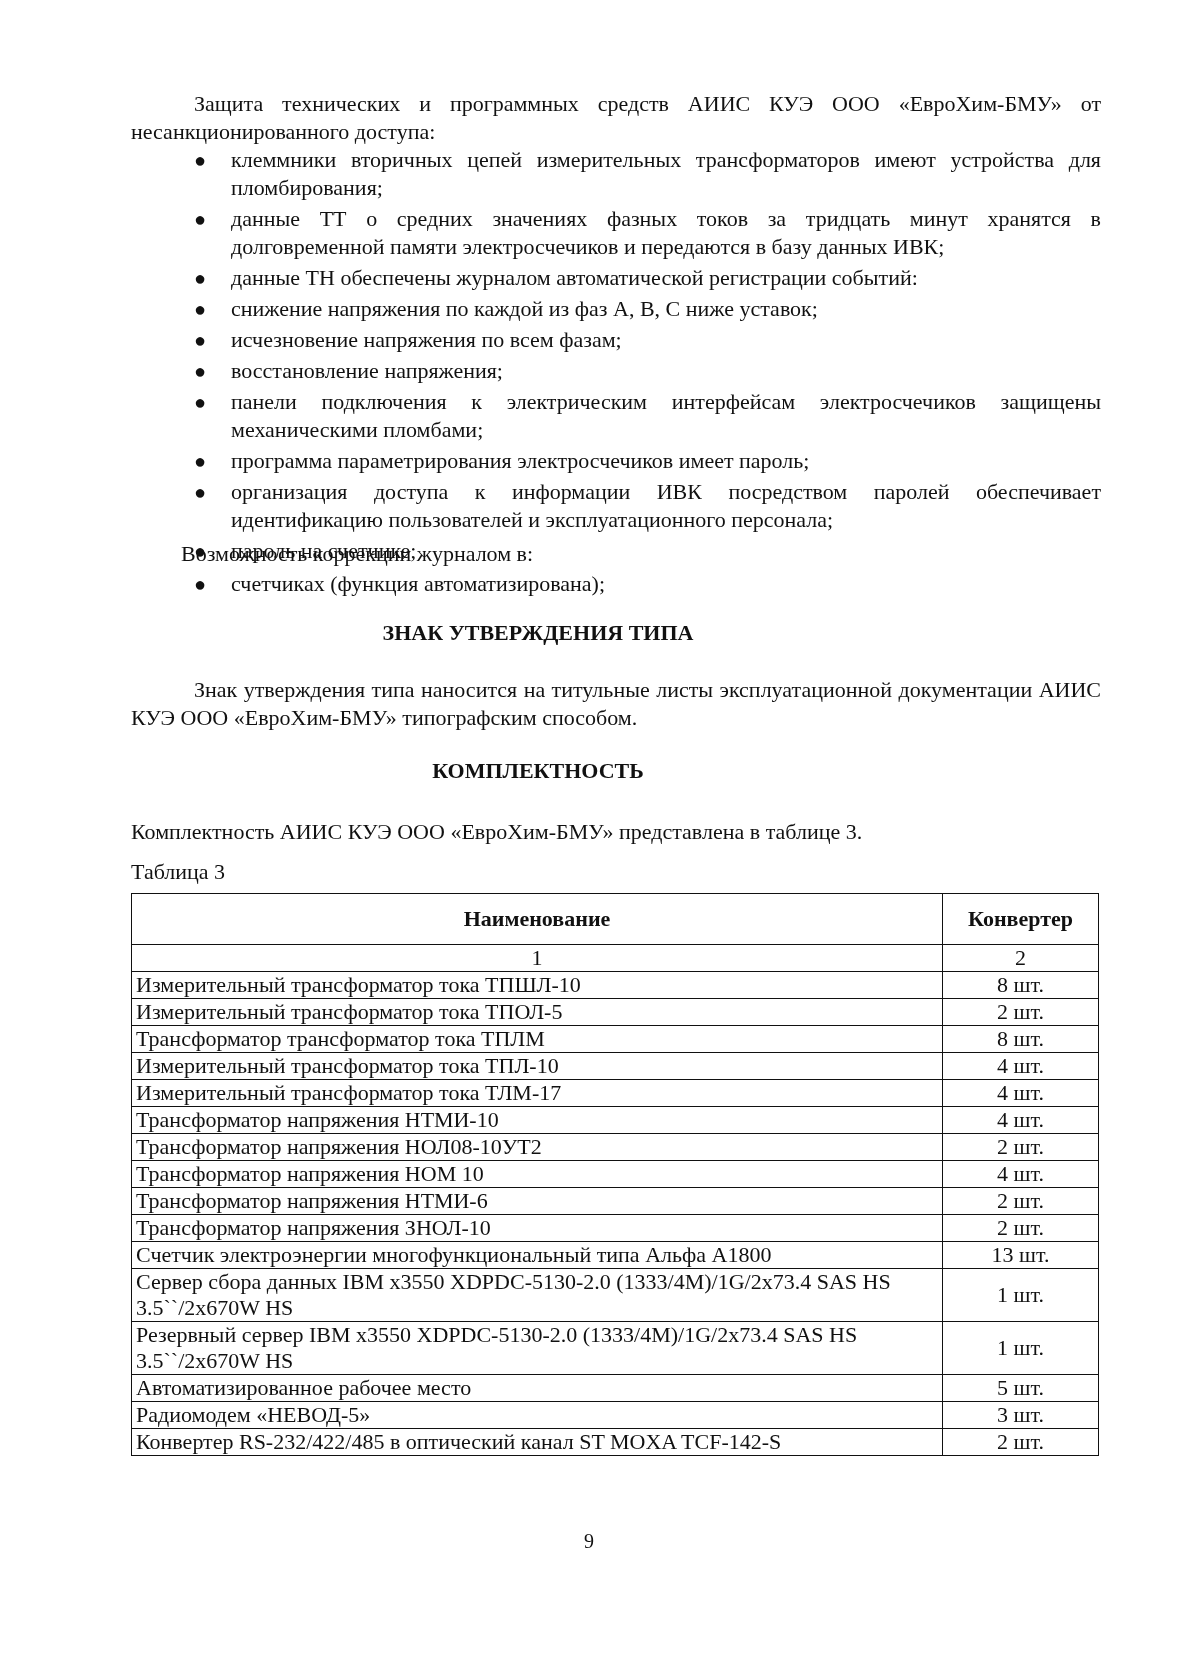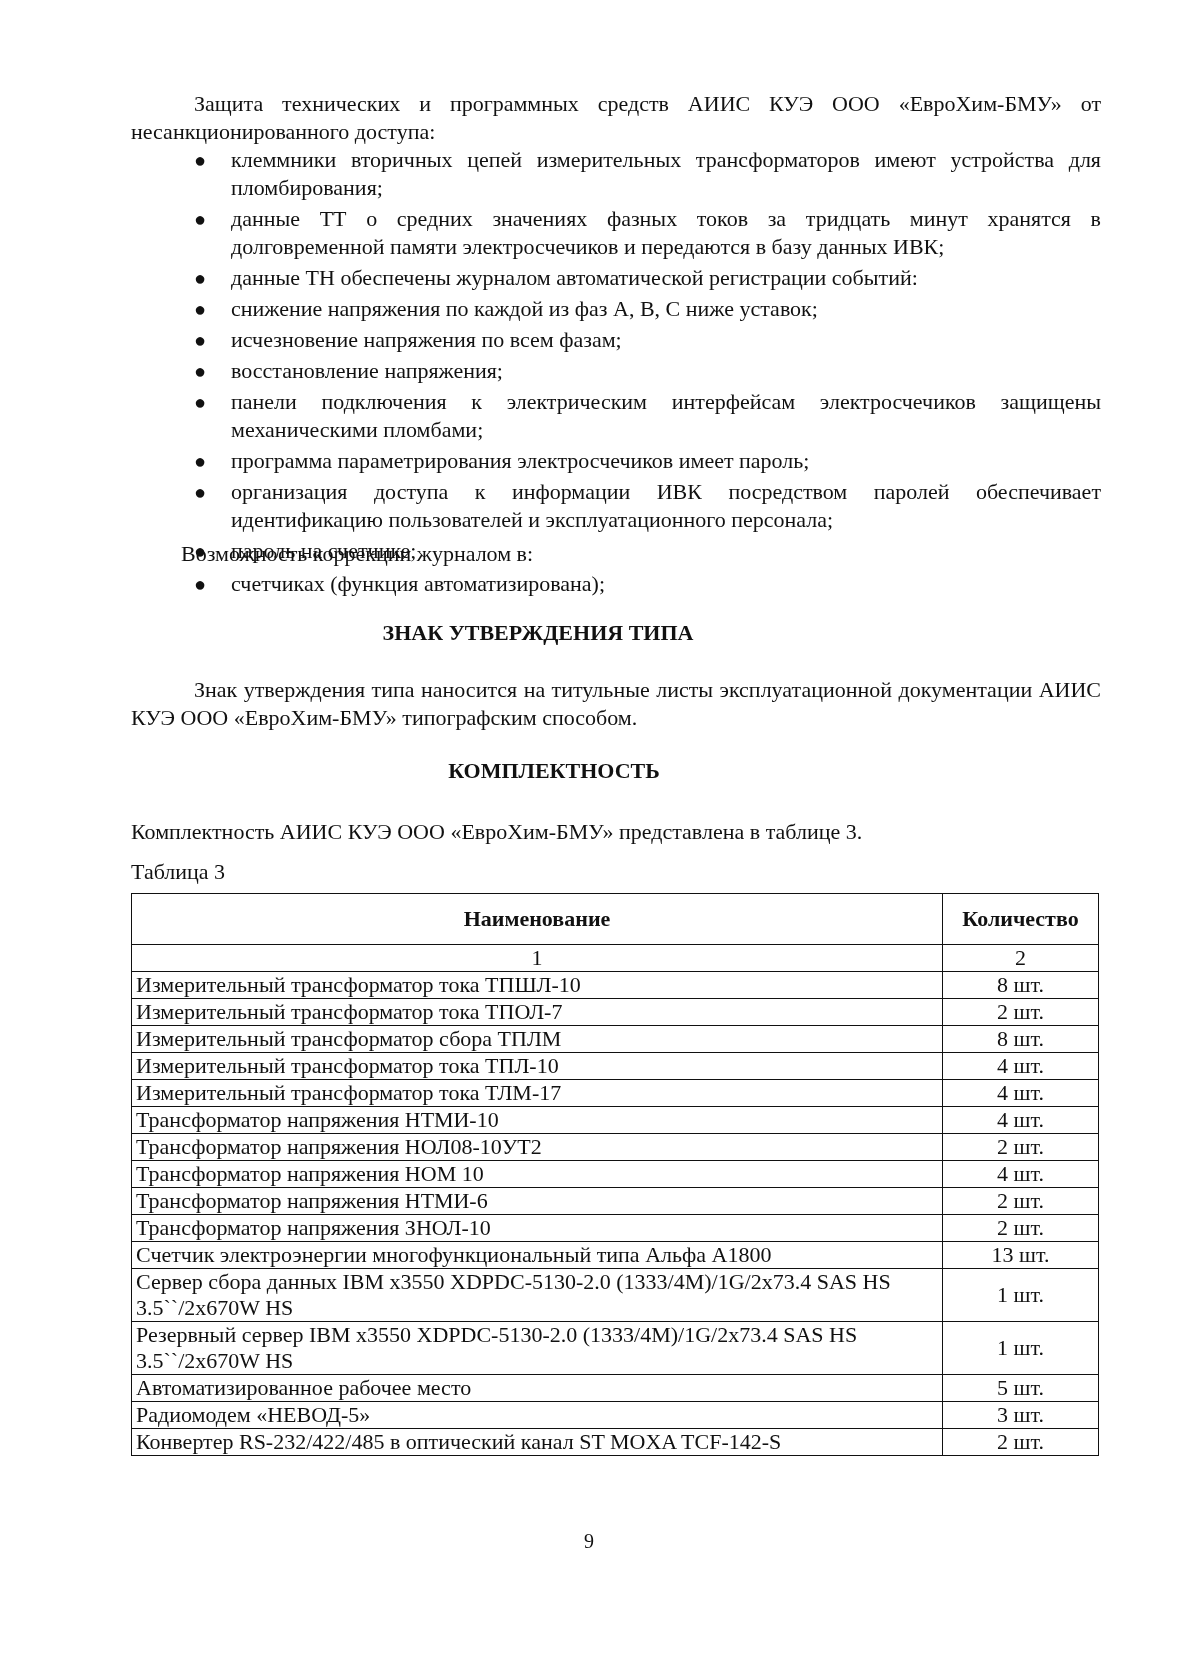--- a/index.html
+++ b/index.html
@@ -48,48 +48,48 @@
   <div class="p" style="top:540px; left:181px;">Возможность коррекции журналом в:</div>
 
   <ul class="bullets" style="top:570px;">
     <li><span class="dot">●</span><span>счетчиках (функция автоматизирована);</span></li>
   </ul>
 
   <div class="heading" style="top:620px;">ЗНАК УТВЕРЖДЕНИЯ ТИПА</div>
 
   <div class="p indent justify" style="top:676px;">Знак утверждения типа наносится на титульные листы эксплуатационной документации АИИС КУЭ ООО «ЕвроХим-БМУ» типографским способом.</div>
 
-  <div class="heading" style="top:758px;margin-left:16px;">КОМПЛЕКТНОСТЬ</div>
+  <div class="heading" style="top:758px;">КОМПЛЕКТНОСТЬ</div>
 
   <div class="p" style="top:818px;">Комплектность АИИС КУЭ ООО «ЕвроХим-БМУ» представлена в таблице 3.</div>
 
   <div class="p" style="top:858px;">Таблица 3</div>
 
   <table class="spec">
     <thead>
       <tr>
         <th>Наименование</th>
-        <th style="width:147px;">Количество</th>
+        <th style="width:147px;">Конвертер</th>
       </tr>
     </thead>
     <tbody id="table-body">
       <tr class="num">
         <td>1</td>
         <td class="qty">2</td>
       </tr>
     <tr>
           <td>Измерительный трансформатор тока ТПШЛ-10</td>
           <td class="qty">8 шт.</td>
         </tr>
         <tr>
-          <td>Измерительный трансформатор тока ТПОЛ-7</td>
+          <td>Измерительный трансформатор тока ТПОЛ-5</td>
           <td class="qty">2 шт.</td>
         </tr>
         <tr>
-          <td>Измерительный трансформатор сбора ТПЛМ</td>
+          <td>Трансформатор трансформатор тока ТПЛМ</td>
           <td class="qty">8 шт.</td>
         </tr>
         <tr>
           <td>Измерительный трансформатор тока ТПЛ-10</td>
           <td class="qty">4 шт.</td>
         </tr>
         <tr>
           <td>Измерительный трансформатор тока ТЛМ-17</td>
           <td class="qty">4 шт.</td>
         </tr>

